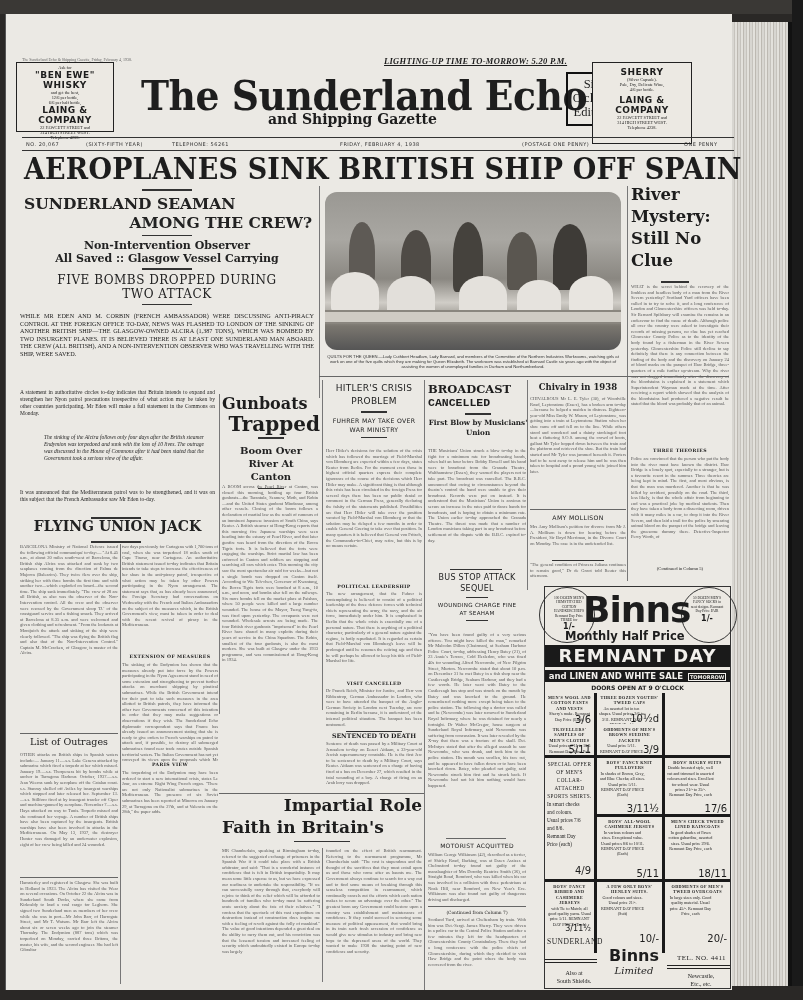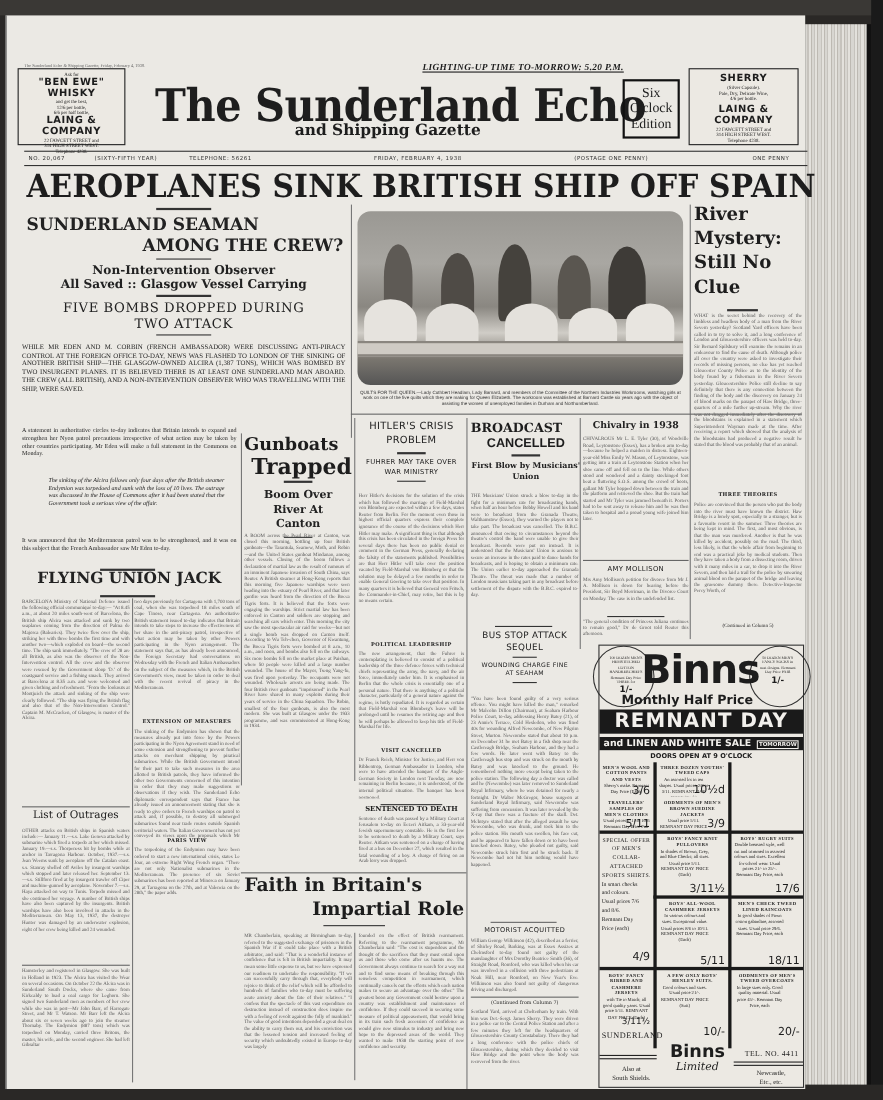--- a/index.html
+++ b/index.html
@@ -69,21 +69,21 @@
 
   <div class="masthead">The Sunderland Echo</div>
   <div class="subhead">and Shipping Gazette</div>
 
   <div class="sixbox">
     <div>Six</div>
     <div>O'clock</div>
     <div>Edition</div>
   </div>
 
-  <div class="adbox" style="left:620px;top:48px;width:100px;height:70px;padding-top:4px">
+  <div class="adbox" style="left:586px;top:48px;width:100px;height:82px;padding-top:4px">
     <div class="big">SHERRY</div>
     <div class="sm">(Silver Capsule).</div>
     <div class="sm">Pale, Dry, Delicate Wine,</div>
     <div class="sm">4/6 per bottle.</div>
     <div class="big" style="margin-top:3px">LAING &amp; COMPANY</div>
     <div class="sm">22 FAWCETT STREET and</div>
     <div class="sm">314 HIGH STREET WEST.</div>
     <div class="sm">Telephone 4238.</div>
   </div>
 
@@ -189,21 +189,21 @@
   <div class="tiny" style="position:absolute;left:320px;top:577px;width:96px;height:88px;overflow:hidden">The new arrangement, that the Fuhrer is contemplating is believed to consist of a political leadership of the three defence forces with technical chiefs representing the army, the navy, and the air force, immediately under him. It is emphasised in Berlin that the whole crisis is essentially one of a personal nature. That there is anything of a political character, particularly of a general nature against the regime, is hotly repudiated. It is regarded as certain that Field-Marshal von Blomberg's leave will be prolonged until he resumes the retiring age and then he will perhaps be allowed to keep his title of Field-Marshal for life.</div>
   <div style="position:absolute;left:320px;top:667px;width:96px;text-align:center;font-size:4.6px;font-weight:bold;letter-spacing:.4px">VISIT CANCELLED</div>
   <div class="tiny" style="position:absolute;left:320px;top:674px;width:96px;height:38px;overflow:hidden">Dr Franck Reich, Minister for Justice, and Herr von Ribbentrop, German Ambassador in London, who were to have attended the banquet of the Anglo-German Society in London next Tuesday, are now remaining in Berlin because, it is understood, of the internal political situation. The banquet has been postponed.</div>
   <div class="rule" style="position:absolute;left:340px;top:714px;width:56px;height:1px"></div>
   <div style="position:absolute;left:320px;top:718px;width:96px;text-align:center;font-size:6.2px;font-weight:bold">SENTENCED TO DEATH</div>
   <div class="tiny" style="position:absolute;left:320px;top:727px;width:96px;height:46px;overflow:hidden">Sentence of death was passed by a Military Court at Jerusalem to-day on Eezeri Aitkam, a 33-year-old Jewish supernumerary constable. He is the first Jew to be sentenced to death by a Military Court, says Reuter. Aitkam was sentenced on a charge of having fired at a bus on December 27, which resulted in the fatal wounding of a boy. A charge of firing on an Arab lorry was dropped.</div>
 
   <div class="col-rule" style="left:418px;top:366px;height:610px"></div>
   <div style="position:absolute;left:422px;top:368px;width:100px">
     <div style="font-family:'DejaVu Serif',serif;font-weight:bold;font-size:11.5px;line-height:14px">BROADCAST</div>
-    <div style="font-family:Liberation Sans, sans-serif;font-weight:bold;font-size:11.5px;line-height:14px;text-align:center">CANCELLED</div>
+    <div style="font-family:Liberation Mono, monospace;font-weight:bold;font-size:11.5px;line-height:14px;text-align:left">CANCELLED</div>
     <div class="rule" style="width:26px"></div>
     <div class="h2" style="font-size:7.2px;line-height:10px">First Blow by Musicians'</div>
     <div class="h2" style="font-size:7.2px;line-height:10px">Union</div>
   </div>
   <div class="tiny" style="position:absolute;left:422px;top:434px;width:98px;height:112px;overflow:hidden">THE Musicians' Union struck a blow to-day in the fight for a minimum rate for broadcasting bands, when half an hour before Bobby Howell and his band were to broadcast from the Granada Theatre, Walthamstow (Essex), they warned the players not to take part. The broadcast was cancelled. The B.B.C. announced that owing to circumstances beyond the theatre's control the band were unable to give their broadcast. Records were put on instead. It is understood that the Musicians' Union is anxious to secure an increase in the rates paid to dance bands for broadcasts, and is hoping to obtain a minimum rate. The Union earlier to-day approached the Granada Theatre. The threat was made that a number of London musicians taking part in any broadcast before settlement of the dispute with the B.B.C. expired to-day.</div>
 
   <div class="rule" style="position:absolute;left:444px;top:552px;width:52px;height:1px"></div>
   <div style="position:absolute;left:422px;top:558px;width:98px">
     <div class="sans-h" style="font-size:8px;line-height:11px">BUS STOP ATTACK</div>
     <div class="sans-h" style="font-size:8px;line-height:11px">SEQUEL</div>
@@ -225,22 +225,22 @@
   <div class="h2" style="position:absolute;left:524px;top:368px;width:96px;font-size:8.5px">Chivalry in 1938</div>
   <div class="tiny" style="position:absolute;left:524px;top:382px;width:96px;height:110px;overflow:hidden">CHIVALROUS Mr L. E. Tyler (30), of Woodville Road, Leytonstone (Essex), has a broken arm to-day—because he helped a maiden in distress. Eighteen-year-old Miss Emily W. Mason, of Leytonstone, was getting into a train at Leytonstone Station when her shoe came off and fell on to the line. While others stood and wondered and a dainty stockinged foot beat a fluttering S.O.S. among the crowd of boots, gallant Mr Tyler hopped down between the train and the platform and retrieved the shoe. But the train had started and Mr Tyler was jammed beneath it. Porters had to be sent away to release him and he was then taken to hospital and a proud young wife joined him later.</div>
   <div class="hr" style="left:524px;top:495px;width:96px"></div>
   <div class="sans-h" style="position:absolute;left:524px;top:500px;width:96px;font-size:6.2px">AMY MOLLISON</div>
   <div class="tiny" style="position:absolute;left:524px;top:510px;width:96px;height:30px;overflow:hidden">Mrs Amy Mollison's petition for divorce from Mr J. A. Mollison is down for hearing before the President, Sir Boyd Merriman, in the Divorce Court on Monday. The case is in the undefended list.</div>
   <div class="rule" style="position:absolute;left:546px;top:543px;width:52px;height:1px"></div>
   <div class="tiny" style="position:absolute;left:524px;top:548px;width:96px;height:18px;overflow:hidden">"The general condition of Princess Juliana continues to remain good," Dr de Groot told Reuter this afternoon.</div>
 
   <div class="hr" style="left:213px;top:779px;width:205px"></div>
   <div style="position:absolute;left:216px;top:780px;width:200px">
+    <div style="font-family:'DejaVu Serif',serif;font-weight:bold;font-size:17px;line-height:22px;text-align:right">Impartial Role</div>
     <div style="font-family:'DejaVu Serif',serif;font-weight:bold;font-size:17px;line-height:22px">Faith in Britain's</div>
-    <div style="font-family:'DejaVu Serif',serif;font-weight:bold;font-size:17px;line-height:22px;text-align:right">Impartial Role</div>
     <div class="rule" style="width:56px;height:1px"></div>
   </div>
   <div class="tiny" style="position:absolute;left:216px;top:834px;width:98px;height:132px;overflow:hidden">MR Chamberlain, speaking at Birmingham to-day, referred to the suggested exchange of prisoners in the Spanish War if it could take place with a British arbitrator, and said: "That is a wonderful instance of confidence that is felt in British impartiality. It may mean some little expense to us, but we have expressed our readiness to undertake the responsibility. "If we can successfully carry through that, everybody will rejoice to think of the relief which will be afforded to hundreds of families who to-day must be suffering acute anxiety about the fate of their relatives." "I confess that the spectacle of this vast expenditure on destruction instead of construction does inspire me with a feeling of revolt against the folly of mankind." The value of good intentions depended a great deal on the ability to carry them out, and his conviction was that the lessened tension and increased feeling of security which undoubtedly existed in Europe to-day was largely</div>
   <div class="col-rule" style="left:316px;top:834px;height:134px"></div>
   <div class="tiny" style="position:absolute;left:320px;top:834px;width:96px;height:132px;overflow:hidden">founded on the effect of British rearmament. Referring to the rearmament programme, Mr Chamberlain said: "The cost is stupendous and the thought of the sacrifices that they must entail upon us and those who come after us haunts me. The Government always continue to search for a way out and to find some means of breaking through this senseless competition in rearmament, which continually cancels out the efforts which each nation makes to secure an advantage over the other." The greatest boon any Government could bestow upon a country was establishment and maintenance of confidence. If they could succeed in securing some measure of political appeasement, that would bring in its train such fresh accession of confidence as would give new stimulus to industry and bring new hope to the depressed areas of the world. They wanted to make 1938 the starting point of new confidence and security.</div>
 
   <div class="binns">
     <div style="position:absolute;left:-6px;top:0;width:56px;height:56px;border:1px solid #333;border-radius:50%;font-size:3.6px;line-height:4.4px;text-align:center;padding:8px 8px 0 12px">
       <div>100 DOZEN MEN'S HEMSTITCHED COTTON HANDKERCHIEFS Remnant Day Price THREE for</div>
       <div style="font-family:'DejaVu Sans',sans-serif;font-weight:bold;font-size:8px;line-height:10px">1/-</div>

